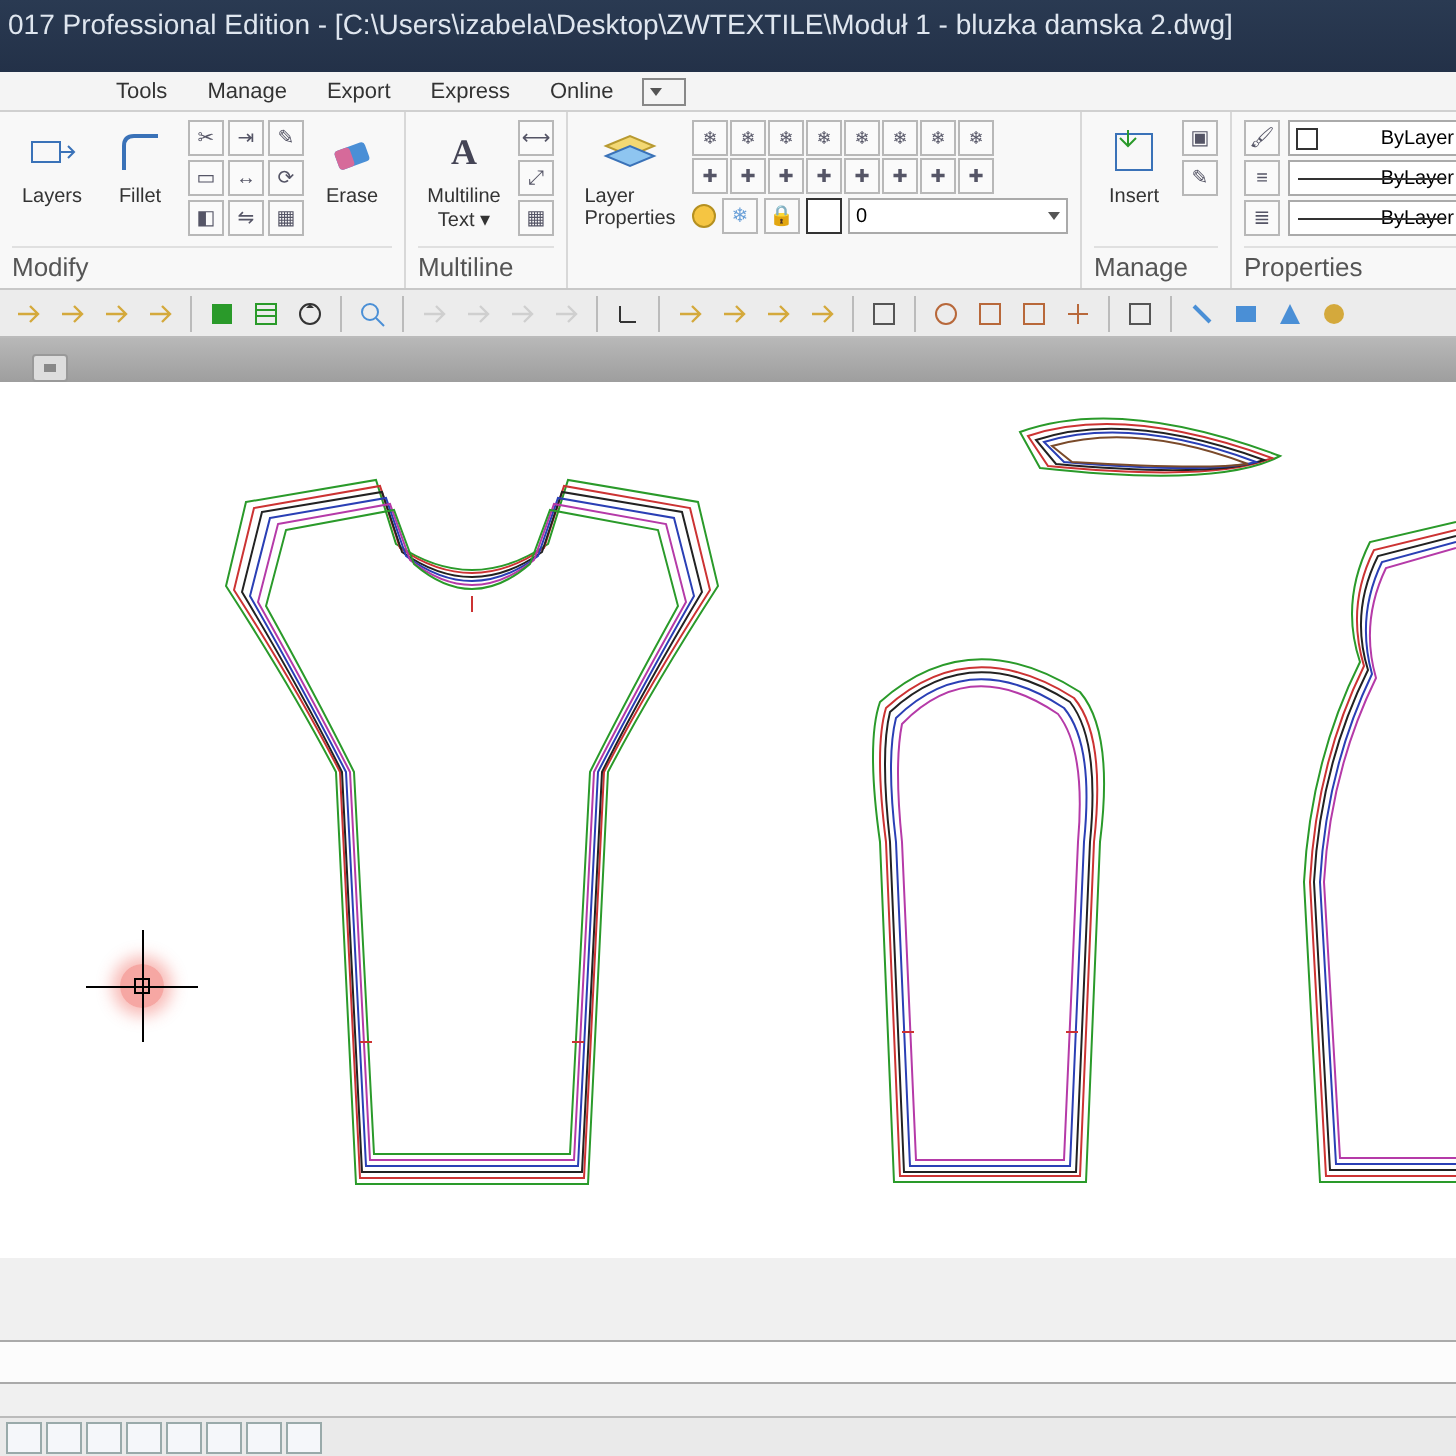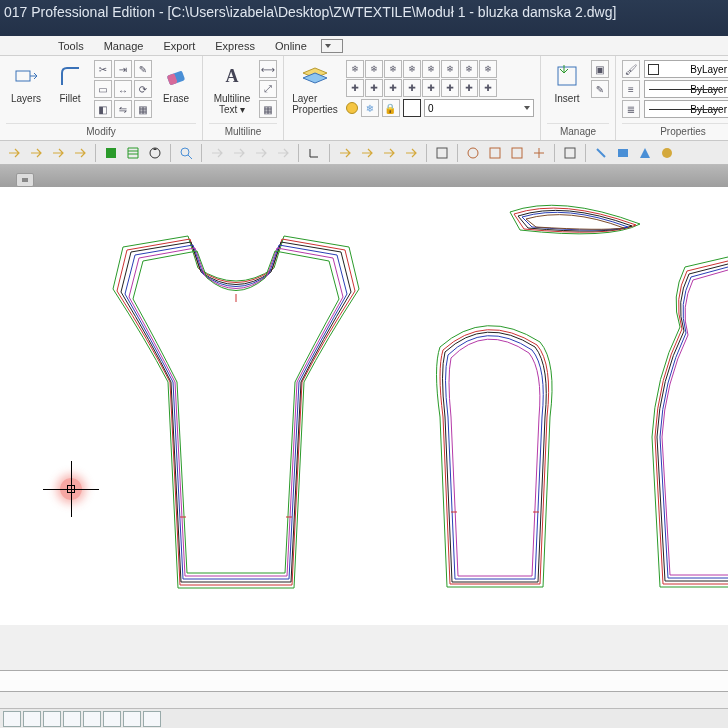--- a/index.html
+++ b/index.html
@@ -8,21 +8,21 @@
 .titlebar { height: 36px; background: linear-gradient(#2a3a52,#233148); color: #dfe6ef; font-size: 14px; line-height: 24px; padding-left: 4px; white-space: nowrap; overflow: hidden; }
 
 .menubar { height: 20px; background: #f4f4f4; border-bottom: 1px solid #d0d0d0; display: flex; align-items: center; font-size: 11px; color: #333; padding-left: 48px; }
 .menubar span { padding: 0 10px; cursor: default; }
 .menubar .dd { width:14px; height:14px; border:1px solid #888; margin-left:4px; position:relative; }
 .menubar .dd:after{content:"";position:absolute;left:3px;top:4px;border-left:3px solid transparent;border-right:3px solid transparent;border-top:4px solid #555;}
 
 .ribbon { background: #f8f8f8; border-bottom: 1px solid #c8c8c8; display: flex; }
 .panel { border-right: 1px solid #d8d8d8; padding: 4px 6px 0 6px; display: flex; flex-direction: column; }
 .panel-body { flex: 1; display: flex; align-items: flex-start; gap: 4px; min-height: 60px; }
-.panel-title { font-size: 10px; color: #555; text-align: center; padding: 2px 0 3px 0; border-top: 1px solid #e0e0e0; margin-top: 3px; }
+.panel-title { font-size: 13px; color: #555; padding: 2px 0 3px 0; border-top: 1px solid #e0e0e0; margin-top: 3px; }
 
 .bigbtn { display:flex; flex-direction:column; align-items:center; width: 40px; font-size: 10px; color:#333; gap:3px; cursor:pointer; padding:2px; }
 .bigbtn .ic { width:28px; height:28px; display:flex; align-items:center; justify-content:center; }
 .grid3 { display:grid; grid-template-columns:repeat(3,18px); grid-auto-rows:18px; gap:2px; }
 .mini { width:18px; height:18px; border:1px solid #b8b8b8; background:#fafafa; display:flex; align-items:center; justify-content:center; font-size:10px; color:#556; cursor:pointer; }
 
 .layer-grid { display:grid; grid-template-columns:repeat(8,18px); grid-auto-rows:18px; gap:1px; }
 .layer-grid .mini{font-size:9px;}
 .layer-row { display:flex; align-items:center; gap:3px; margin-top:2px;}
 .bulb { width:12px;height:12px;border-radius:50%;background:#f5c542;border:1px solid #b59020;}

